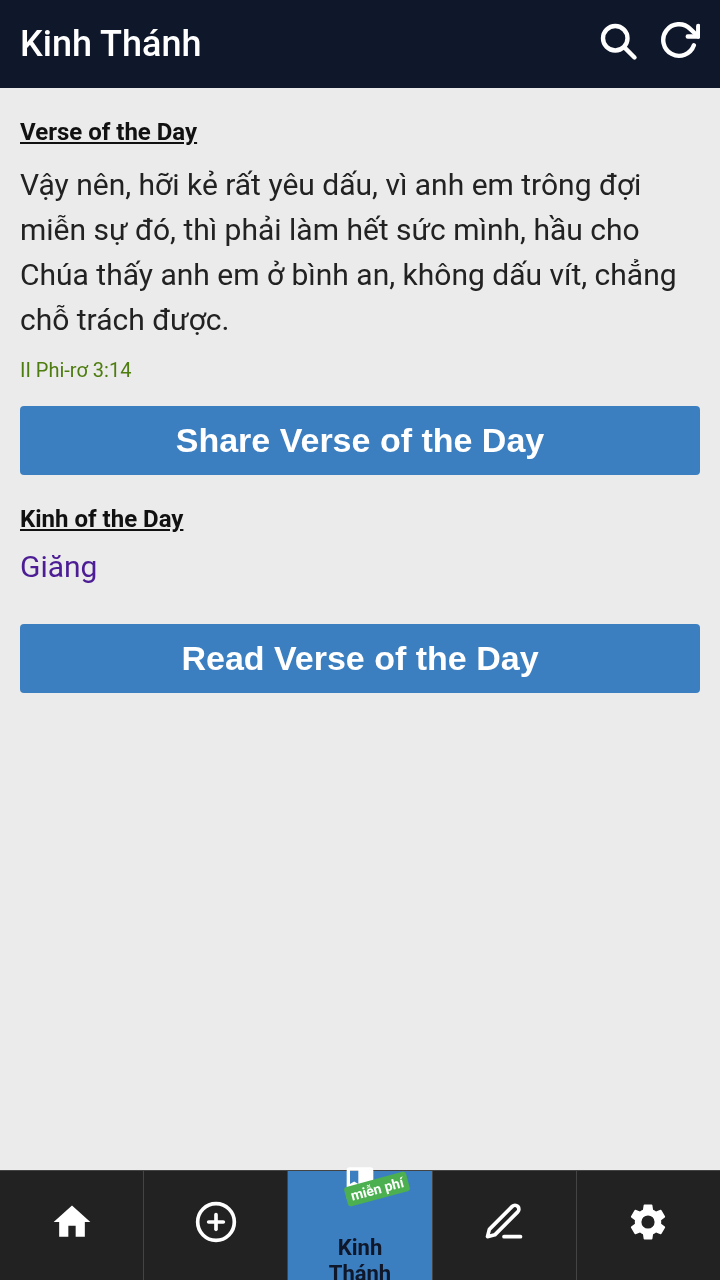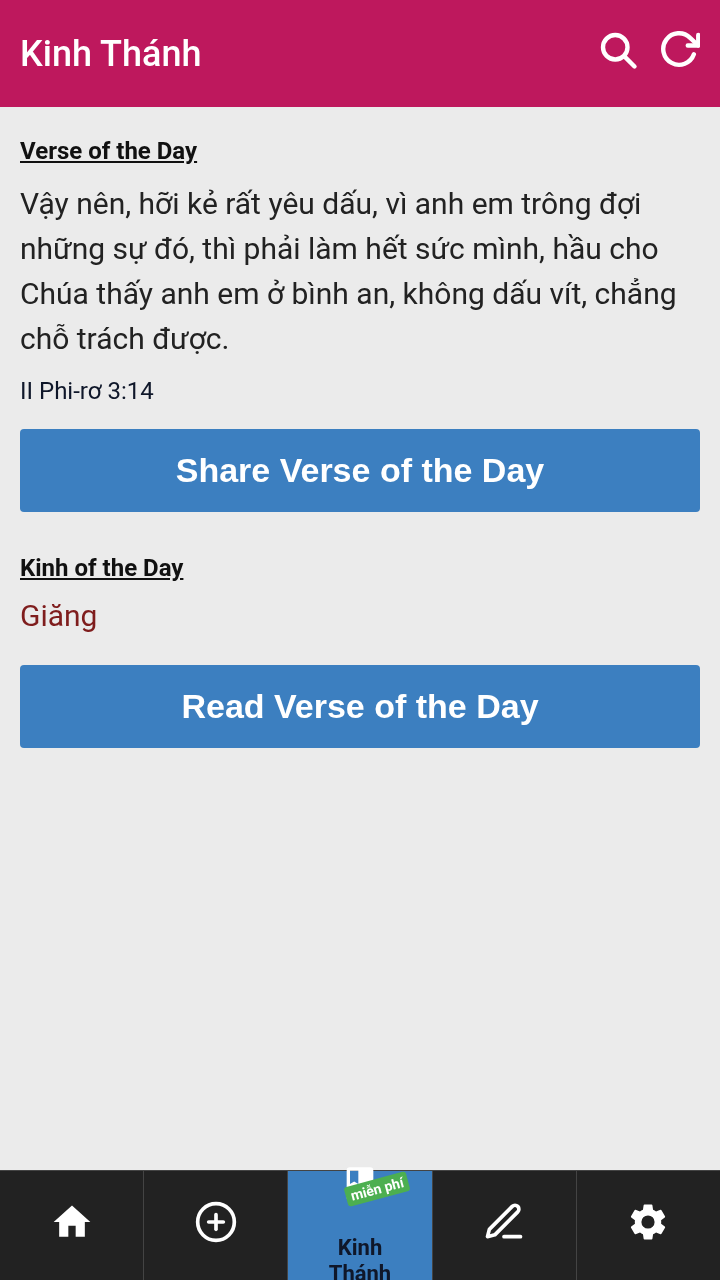--- a/index.html
+++ b/index.html
@@ -8,22 +8,22 @@
       width: 720px;
       min-height: 1280px;
       font-family: 'Roboto', Arial, sans-serif;
       background: #e8e8e8;
       display: flex;
       flex-direction: column;
     }
 
     
     .header {
-      background: #be185d;
-      height: 107px;
+      background: #0f172a;
+      height: 88px;
       display: flex;
       align-items: center;
       justify-content: space-between;
       padding: 0 20px;
     }
     .header-title {
       color: white;
       font-size: 36px;
       font-weight: 500;
     }
@@ -55,44 +55,44 @@
     }
 
     .verse-text {
       font-size: 30px;
       color: #222;
       line-height: 1.5;
       margin-bottom: 16px;
     }
 
     .verse-ref {
-      font-size: 24px;
-      color: #0f172a;
+      font-size: 20px;
+      color: #4d7c0f;
       margin-bottom: 24px;
     }
 
     .btn-blue {
       display: block;
       width: 100%;
       background: #3c7fc0;
       color: white;
       font-size: 34px;
       font-weight: bold;
       text-align: center;
-      padding: 22px 10px;
+      padding: 15px 10px;
       border: none;
       border-radius: 4px;
       cursor: pointer;
-      margin-bottom: 42px;
+      margin-bottom: 30px;
     }
 
     .book-name {
       font-size: 30px;
-      color: #7f1d1d;
-      margin-bottom: 32px;
+      color: #4c1d95;
+      margin-bottom: 40px;
       margin-top: 8px;
     }
 
     
     .bottom-nav {
       height: 110px;
       background: #222;
       display: flex;
       align-items: stretch;
       border-top: 1px solid #444;
@@ -158,21 +158,21 @@
         <path d="M20.49 15a9 9 0 1 1-2.12-9.36L23 10"></path>
       </svg>
     </span>
   </div>
 </div>
 
 <div class="content">
 
   <div>
     <div class="section-title">Verse of the Day</div>
-    <div class="verse-text">Vậy nên, hỡi kẻ rất yêu dấu, vì anh em trông đợi những sự đó, thì phải làm hết sức mình, hầu cho Chúa thấy anh em ở bình an, không dấu vít, chẳng chỗ trách được.</div>
+    <div class="verse-text">Vậy nên, hỡi kẻ rất yêu dấu, vì anh em trông đợi miễn sự đó, thì phải làm hết sức mình, hầu cho Chúa thấy anh em ở bình an, không dấu vít, chẳng chỗ trách được.</div>
     <div class="verse-ref">II Phi-rơ 3:14</div>
     <button class="btn-blue">Share Verse of the Day</button>
   </div>
 
   <div>
     <div class="section-title">Kinh of the Day</div>
     <div class="book-name">Giăng</div>
     <button class="btn-blue">Read Verse of the Day</button>
   </div>
 

